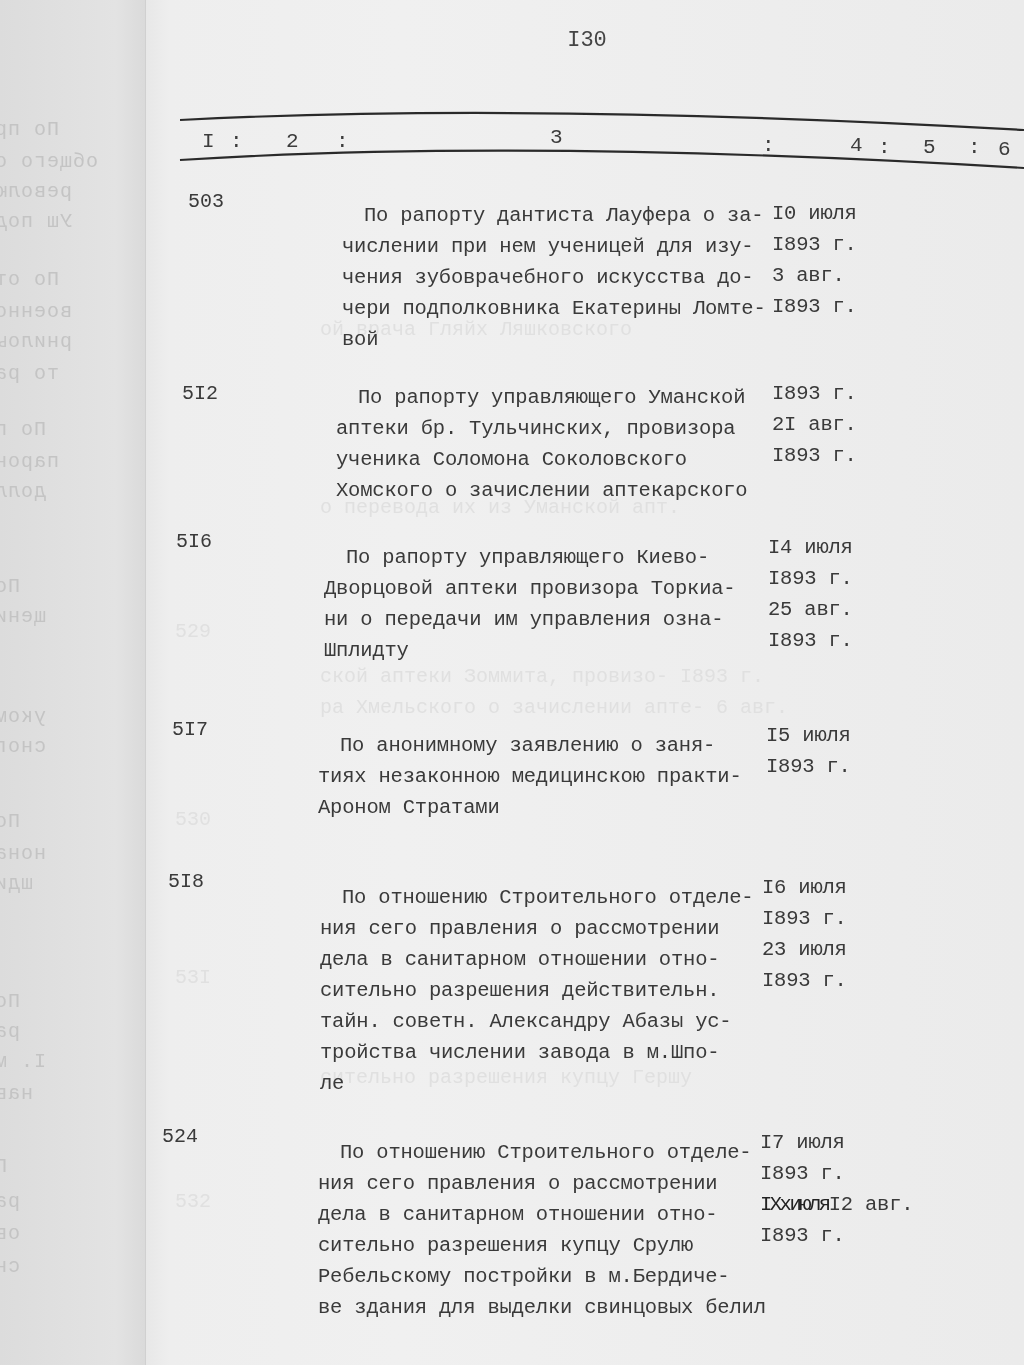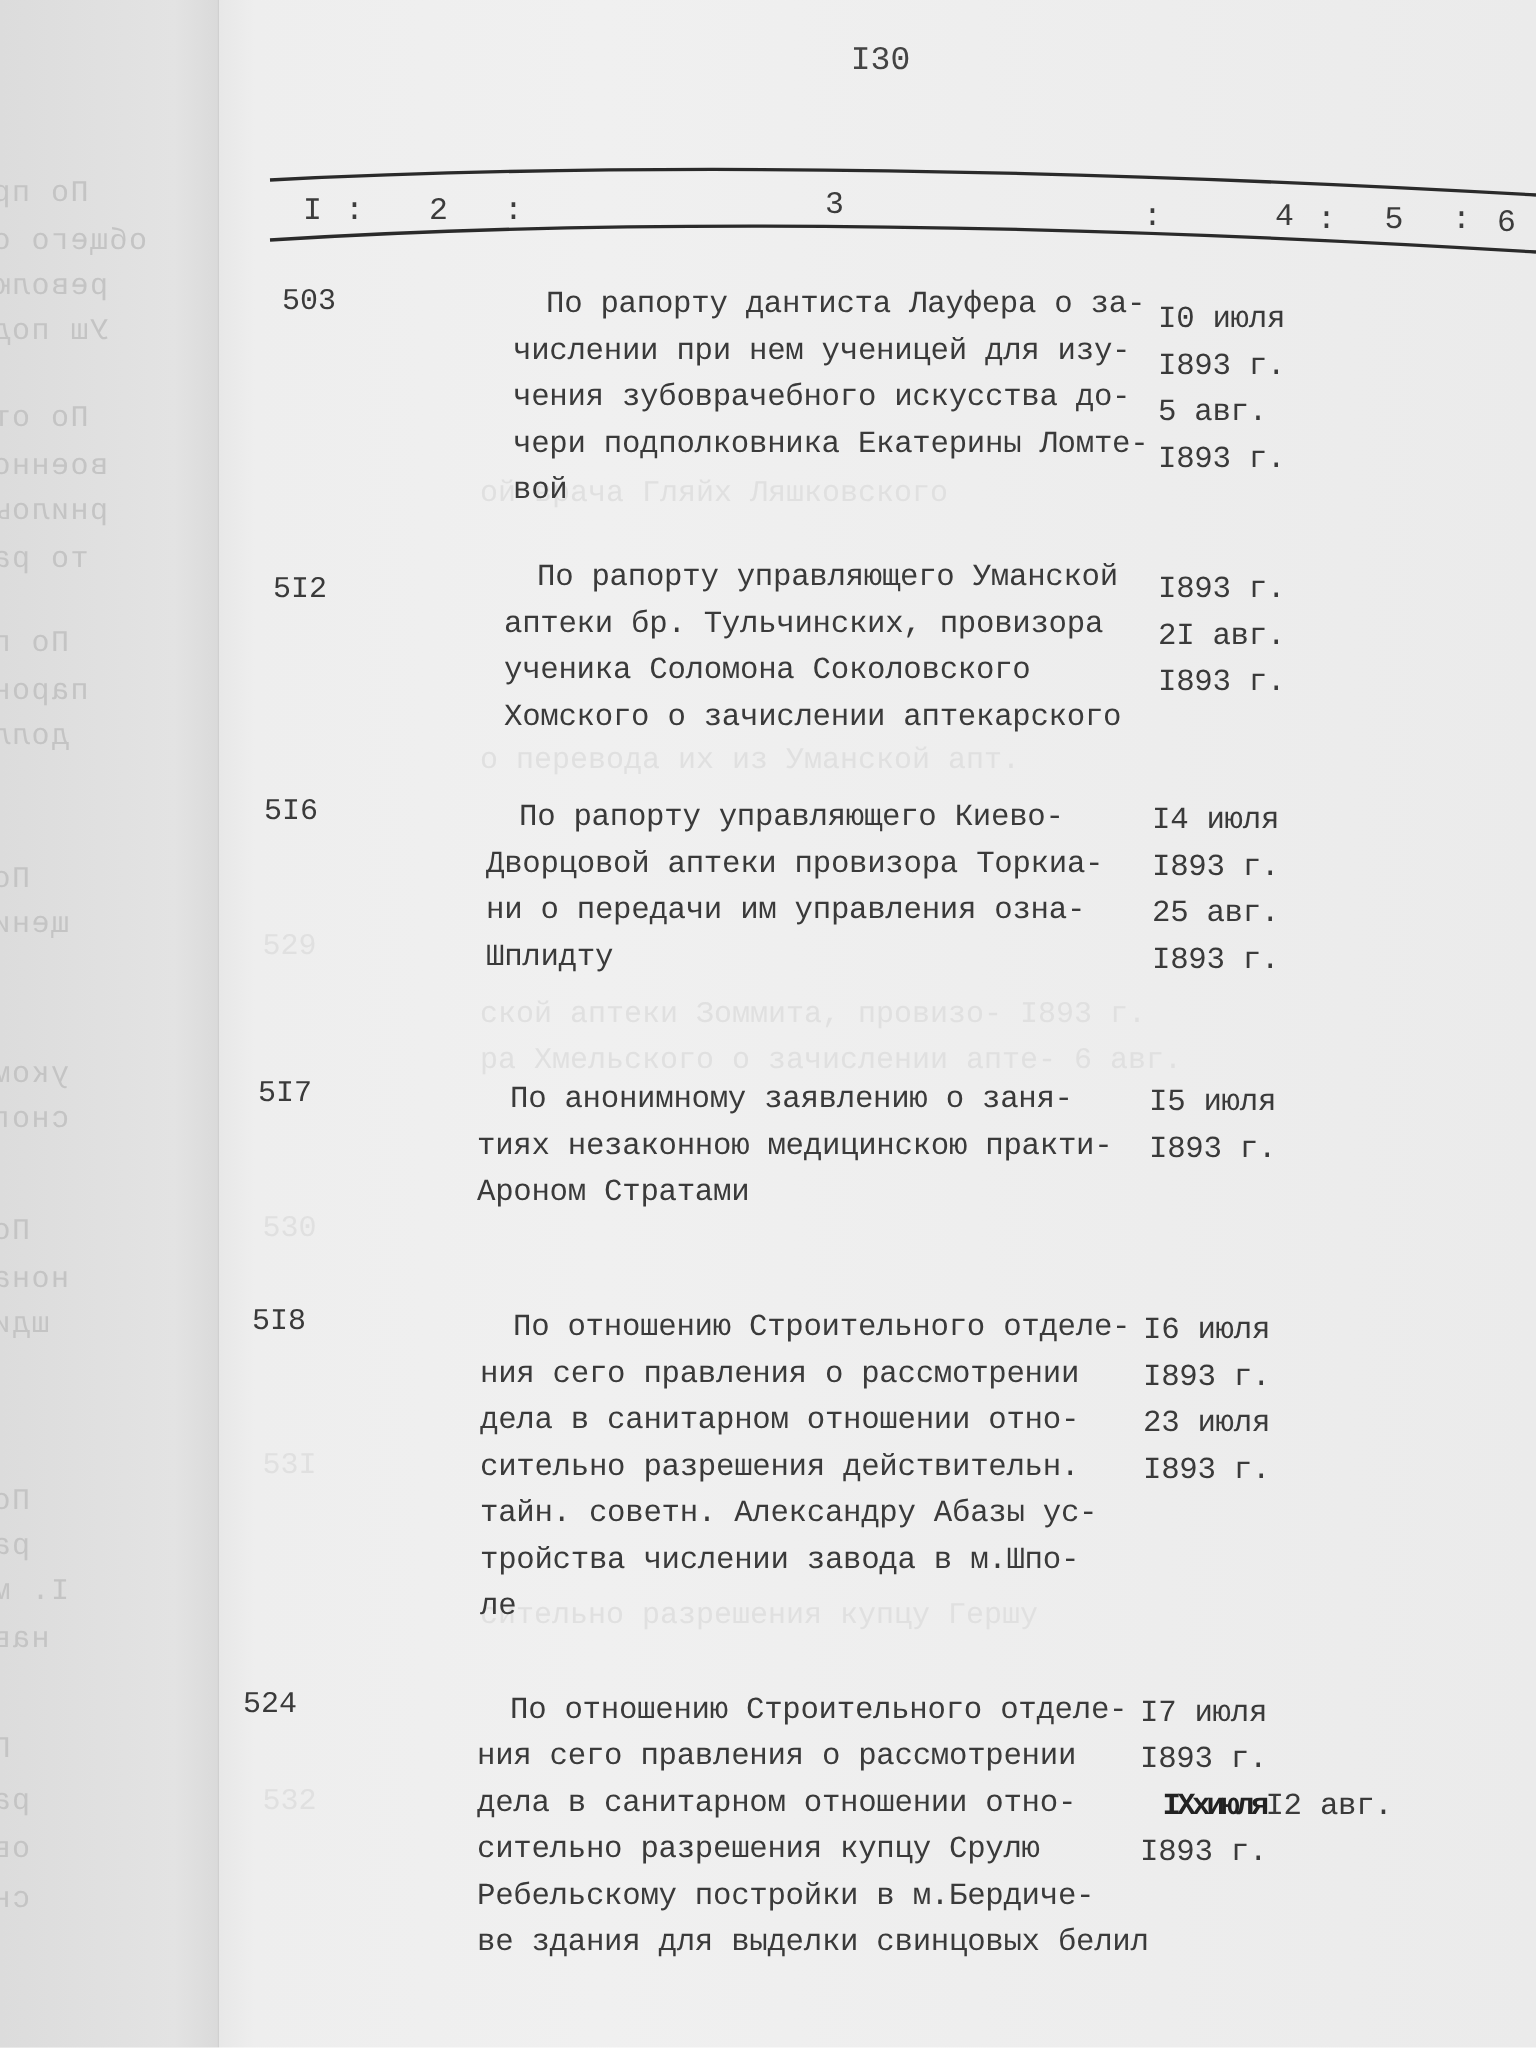--- a/index.html
+++ b/index.html
@@ -68,21 +68,21 @@
     .entry-num {
       position: absolute;
       left: 0;
       top: 0;
       font-size: 20px;
       color: #3a3a3a;
     }
     .entry-body {
       position: absolute;
       left: 160px;
-      top: 0;
+      top: 12px;
       width: 610px;
       font-family: Liberation Mono, monospace;
     }
     .entry-dates {
       position: absolute;
       left: 608px;
       top: 0;
       width: 220px;
     }
     .line {
@@ -90,24 +90,23 @@
       height: 31px;
       line-height: 31px;
       font-size: 20.5px;
       white-space: nowrap;
       letter-spacing: -0.2px;
     }
     .first-indent {
       padding-left: 22px;
     }
     .strike {
-      font-weight: bold;
+      font-weight: normal;
       letter-spacing: -2.5px;
       color: #222;
-      margin-left: 15px;
     }
     .show-through {
       position: absolute;
       font-size: 20px;
       color: #e0e0e0;
       white-space: nowrap;
     }
   </style>
 </head>
 <body>
@@ -176,21 +175,21 @@
   <div class="entry-body" style="left:182px">
     <span class="line first-indent">По рапорту дантиста Лауфера о за-</span>
     <span class="line">числении при нем ученицей для изу-</span>
     <span class="line">чения зубоврачебного искусства до-</span>
     <span class="line">чери подполковника Екатерины Ломте-</span>
     <span class="line">вой</span>
   </div>
   <div class="entry-dates" style="left:612px;top:10px">
     <span class="line">I0 июля</span>
     <span class="line">I893 г.</span>
-    <span class="line">5 авг.</span>
+    <span class="line">3 авг.</span>
     <span class="line">I893 г.</span>
   </div>
 </div>
 
 <div class="entry" style="top:370px">
   <span class="entry-num" style="left:22px;top:12px">5I2</span>
   <div class="entry-body" style="left:176px">
     <span class="line first-indent">По рапорту управляющего Уманской</span>
     <span class="line">аптеки бр. Тульчинских, провизора</span>
     <span class="line">ученика Соломона Соколовского</span>

